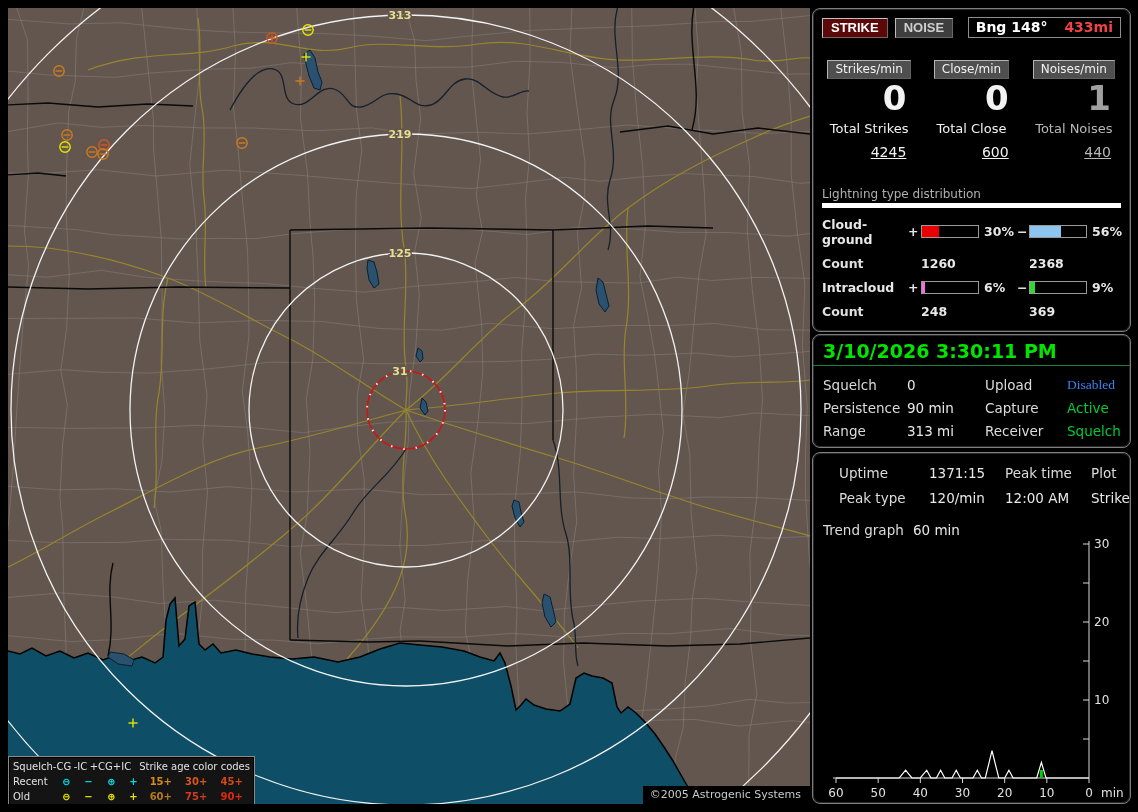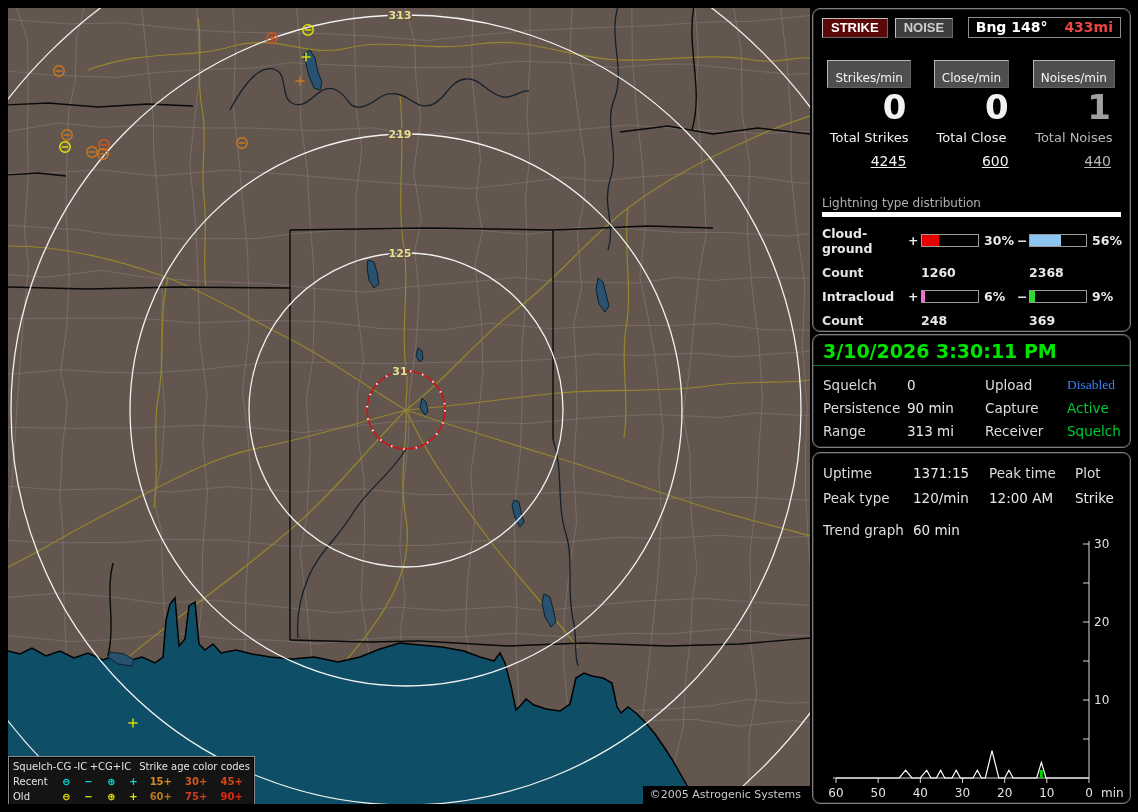--- a/index.html
+++ b/index.html
@@ -28,21 +28,21 @@
   .panel3{top:452px;height:352px;}
   
   .p1-header{display:flex;align-items:center;padding:8px 9px 0 9px;}
   .btn{font-size:13px;font-weight:bold;padding:1px 8px 2px 8px;border:1px solid;cursor:pointer;}
   .btn-strike{background:#5c0808;color:#fff;border-color:#c0c0c0 #6a6a6a #6a6a6a #c0c0c0;}
   .btn-noise{background:#3e3e3e;color:#cfcfcf;border-color:#bdbdbd #686868 #686868 #bdbdbd;margin-left:7px;}
   .bng-box{margin-left:auto;background:#000;border:1px solid #8d8d8d;font-size:14px;font-weight:bold;
            padding:1px 7px 2px 7px;white-space:nowrap;}
   .bng-label{color:#fff;} .bng-value{margin-left:12px;}
   .counters{display:grid;grid-template-columns:1fr 1fr 1fr;column-gap:2px;padding:22px 6px 0 6px;}
-  .chip{justify-self:center;background:#4f4f4f;color:#f2f2f2;font-size:12px;padding:10px 7px 2px 7px;
+  .chip{justify-self:center;background:#4f4f4f;color:#f2f2f2;font-size:12px;padding:1px 7px 2px 7px;
         border:1px solid;border-color:#b5b5b5 #5f5f5f #5f5f5f #b5b5b5;}
   .counter-num{font-size:34px;font-weight:bold;text-align:right;padding-right:13px;line-height:1.05;margin-top:2px;}
   .total-label{font-size:13px;text-align:center;margin-top:4px;}
   .total-value{font-size:14px;text-align:right;padding-right:13px;margin-top:8px;text-decoration:underline;}
   .dist-title{color:#b0b0b0;font-size:12px;margin:27px 9px 0 9px;padding-bottom:2px;border-bottom:5px solid #ffffff;}
   .dist-grid{display:grid;grid-template-columns:86px 13px 58px 38px 12px 58px 32px;align-items:center;
              padding:9px 9px 0 9px;font-size:12.5px;row-gap:9px;}
   .dist-name{font-weight:bold;}
   .dist-sign{font-weight:bold;text-align:left;}
   .dbar{width:56px;height:11px;border:1px solid #9a9a9a;background:#000;}
@@ -50,21 +50,21 @@
   .dist-pct{font-weight:bold;padding-left:5px;}
   .count-label{font-weight:bold;color:#e0e0e0;}
   .count-val{font-weight:bold;}
   
   .p2-time{color:#00e400;font-size:19px;font-weight:bold;padding:5px 10px 3px 10px;border-bottom:1px solid #15803d;}
   .p2-grid{display:grid;grid-template-columns:84px 78px 82px auto;font-size:13.5px;
            padding:11px 10px 0 10px;row-gap:7px;}
   .lbl{color:#dcdcdc;}
   
   .p3-grid{display:grid;grid-template-columns:90px 76px 86px auto;font-size:13.5px;
-           padding:12px 10px 0 10px;row-gap:9px;position:relative;z-index:2;}
+           padding:12px 10px 0 10px;row-gap:9px;position:relative;z-index:2;margin-left:16px;}
   .p3-trend{display:grid;grid-template-columns:90px auto;font-size:13.5px;padding:16px 10px 0 10px;
             position:relative;z-index:2;}
   #trend-svg{position:absolute;left:0;top:0;width:319px;height:352px;z-index:1;}
 </style>
 </head>
 <body>
 
 <div class="screen">
 
   <div class="map">

